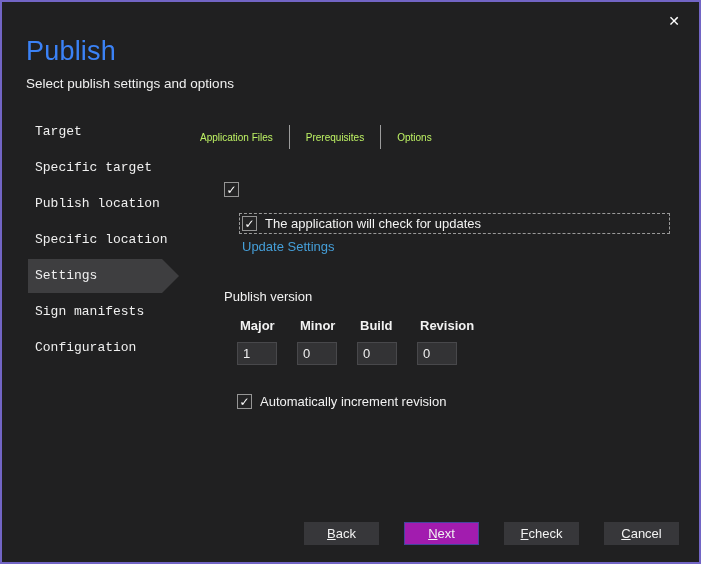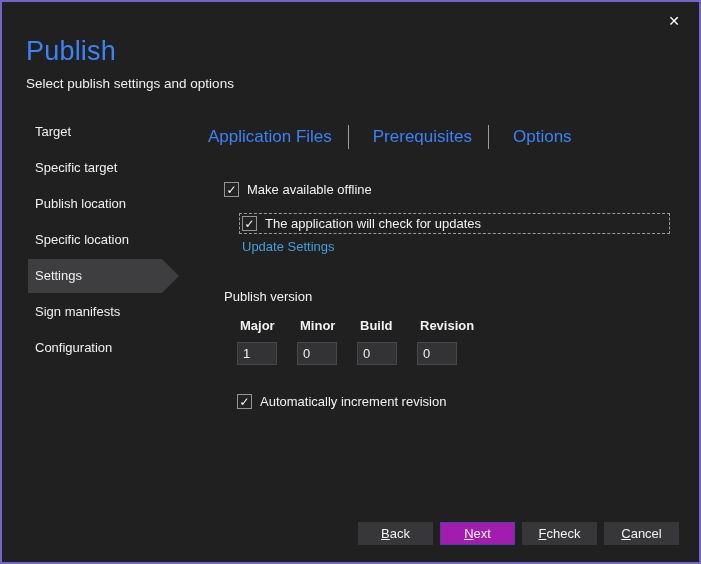--- a/index.html
+++ b/index.html
@@ -33,20 +33,21 @@
   }
 
   
   .sidebar { position: absolute; left: 0; top: 112px; width: 190px; }
   .side-item {
     position: relative;
     height: 36px; line-height: 36px;
     padding-left: 33px;
     font-size: 13px; color: #f0f0f0;
     white-space: nowrap;
+    font-family: Liberation Mono, monospace;
   }
   .side-item.selected { height: 34px; line-height: 34px; margin: 1px 0; }
   .side-item.selected .hl {
     position: absolute; left: 26px; top: 0;
     width: 134px; height: 34px;
     background: #3e3e40; z-index: 0;
   }
   .side-item.selected .hl::after {
     content: "";
     position: absolute; right: -17px; top: 0;
@@ -55,22 +56,22 @@
     border-bottom: 17px solid transparent;
     border-left: 17px solid #3e3e40;
   }
   .side-item span.lbl { position: relative; z-index: 1; }
 
   
   .content { position: absolute; left: 196px; top: 122px; right: 18px; }
 
   .tabs { display: flex; align-items: center; height: 26px; }
   .tab {
-    font-size: 17px; color: #3b82f6; white-space: nowrap;
-    padding: 0 2px; cursor: default; margin-left: 8px;
+    font-size: 10px; color: #bef264; white-space: nowrap;
+    padding: 0 2px; cursor: default;
   }
   .tab-sep {
     width: 1px; height: 24px; background: #9c9c9c;
     margin: 0 14px;
   }
 
   .checkbox-row { display: flex; align-items: center; }
   .checkbox {
     width: 15px; height: 15px;
     border: 1px solid #959595;
@@ -110,21 +111,21 @@
     font-size: 13px; font-family: "Liberation Sans", sans-serif;
     padding-left: 5px;
     outline: none;
   }
 
   .row-autoinc { position: absolute; left: 39px; top: 270px; }
 
   
   .footer {
     position: absolute; right: 20px; bottom: 17px;
-    display: flex; gap: 7px;
+    display: flex; gap: 25px;
   }
   .btn {
     width: 75px; height: 23px;
     background: #37373a;
     border: 1px solid #37373a;
     color: #f2f2f2; font-size: 13px;
     display: flex; align-items: center; justify-content: center;
     font-family: "Liberation Sans", sans-serif;
     cursor: default; white-space: nowrap;
   }
@@ -175,21 +176,20 @@
       <span class="tab-sep"></span>
       <span class="tab">Prerequisites</span>
       <span class="tab-sep"></span>
       <span class="tab">Options</span>
     </div>
 
     <div class="checkbox-row row-offline">
       <span class="checkbox">
         <span>✓</span>
       </span>
-      <span class="cb-label">Make available offline</span>
     </div>
 
     <div class="focus-row">
       <span class="checkbox">
         <span>✓</span>
       </span>
       <span class="cb-label"><span class="ak">Th</span><span>e application will check for updates</span></span>
     </div>
 
     <div class="update-link">Update Settings</div>

